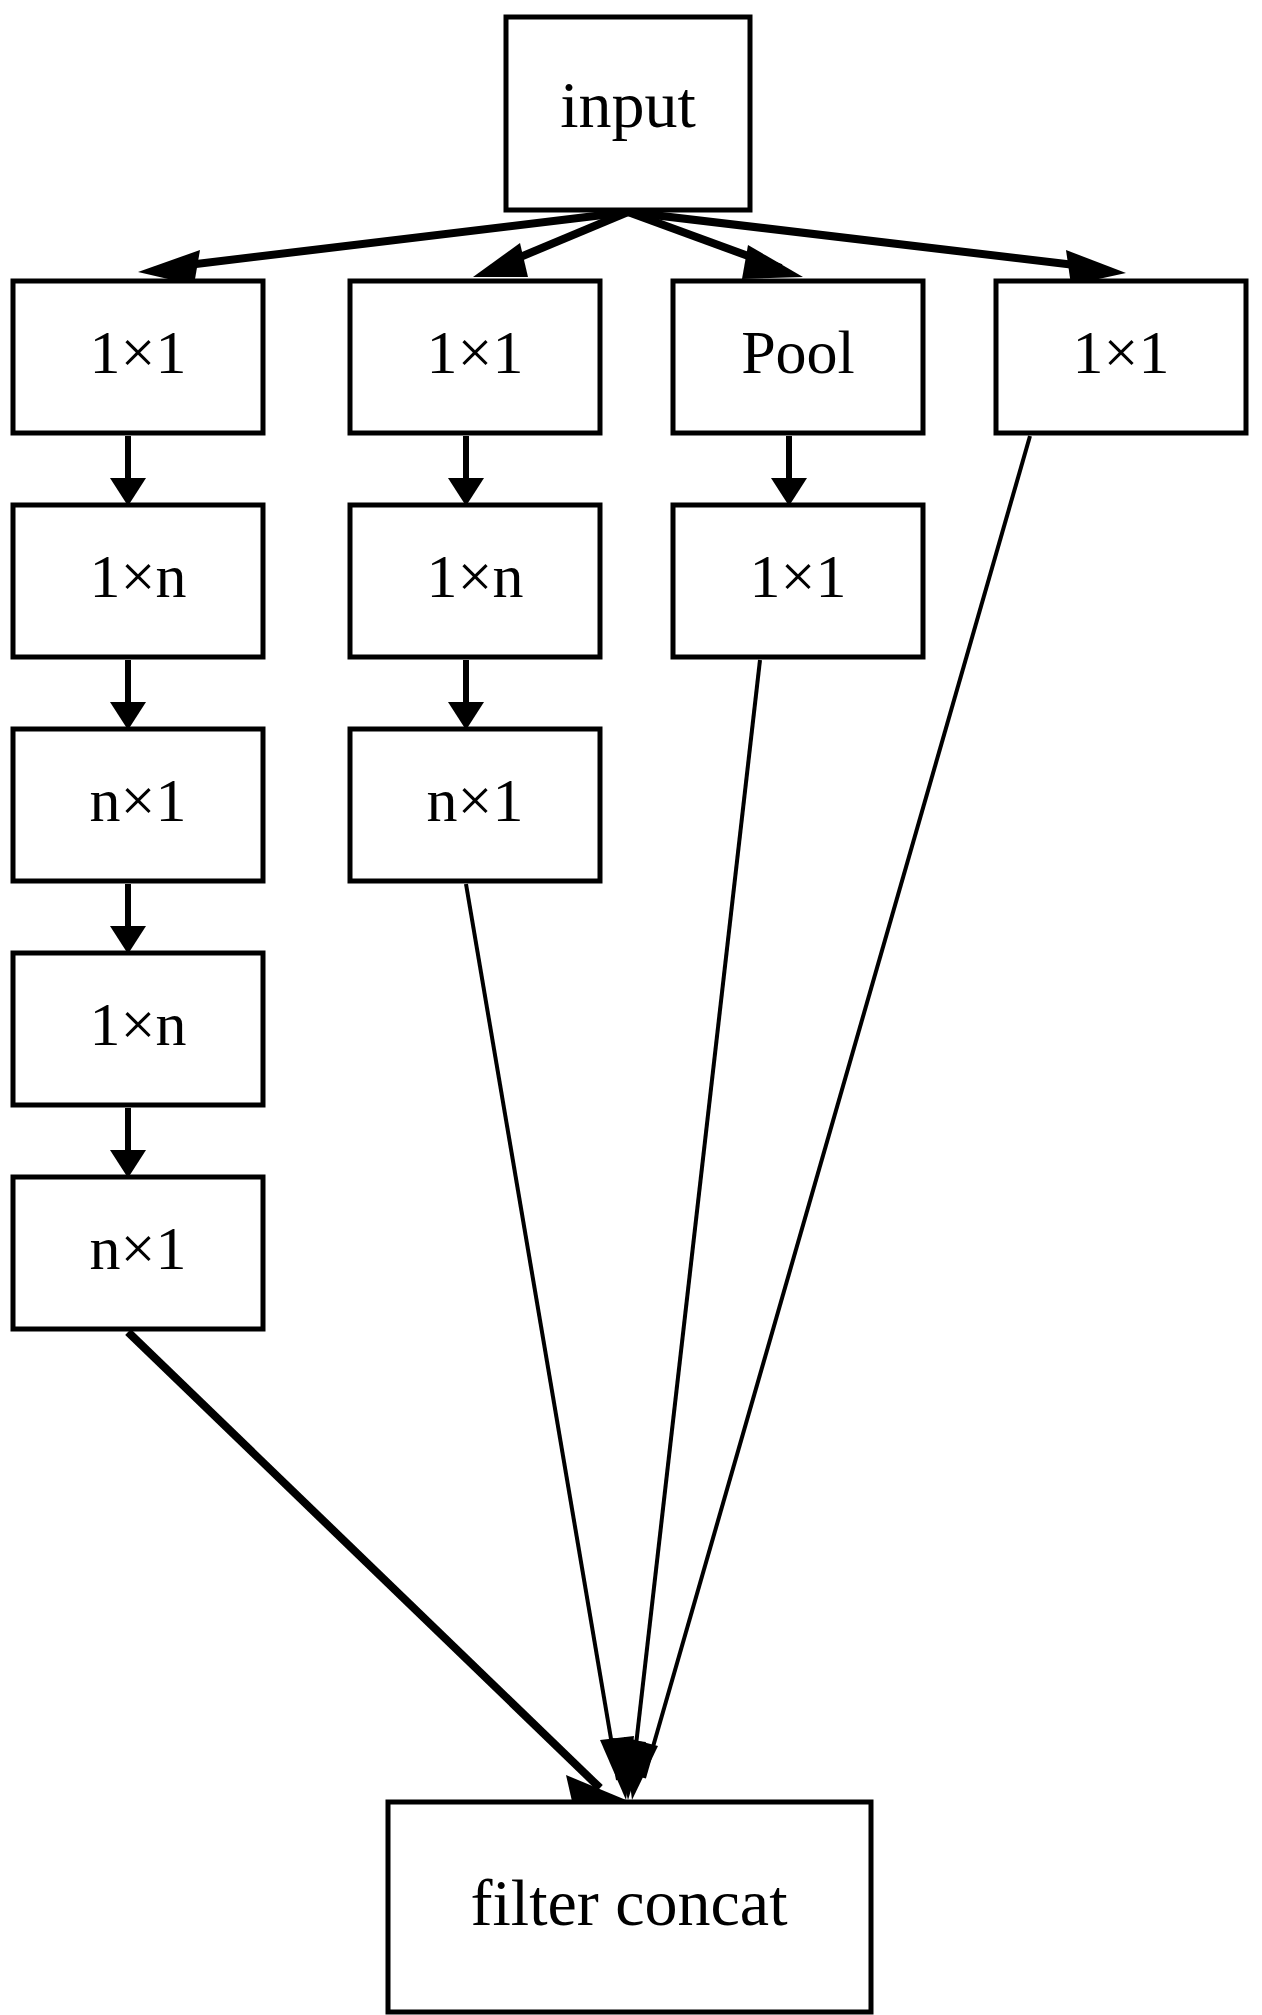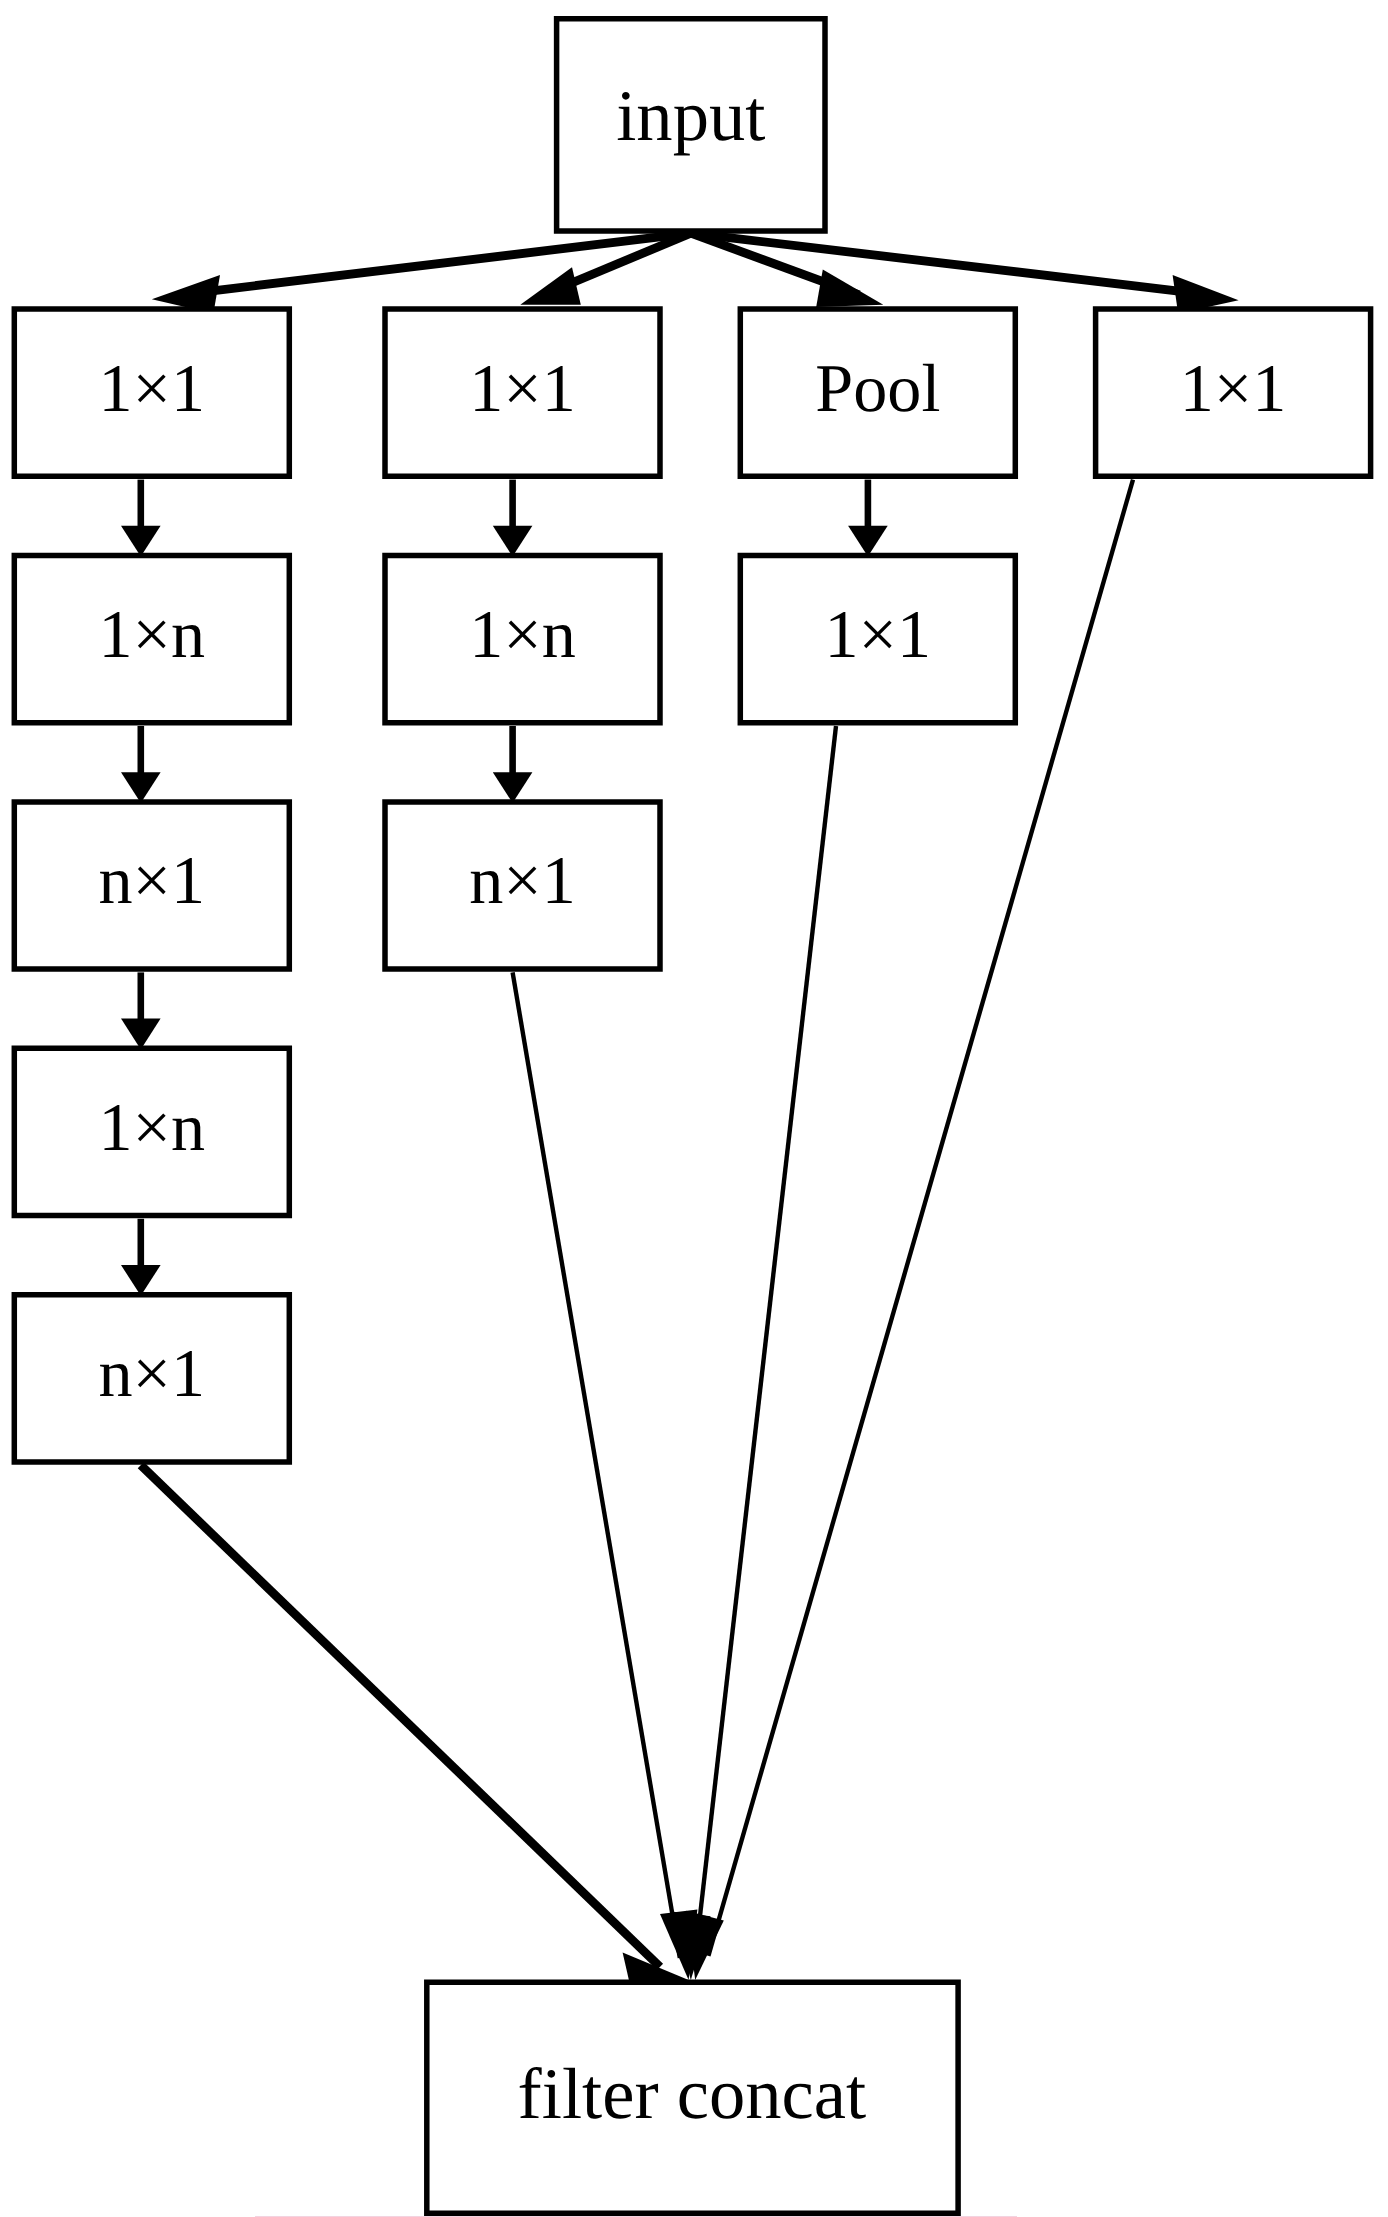--- a/index.html
+++ b/index.html
@@ -11,21 +11,21 @@
   body {
     width: 1262px;
     height: 2015px;
     font-family: "Liberation Serif", "DejaVu Serif", serif;
     overflow: hidden;
   }
   #diagram-root {
     position: relative;
     width: 1262px;
     height: 2015px;
-    background: #be185d;
+    background: #eab308;
   }
   svg#diagram-svg {
     display: block;
     width: 1262px;
     height: 2015px;
     background: #ffffff;
   }
   .node-box {
     fill: #ffffff;
     stroke: #000000;

